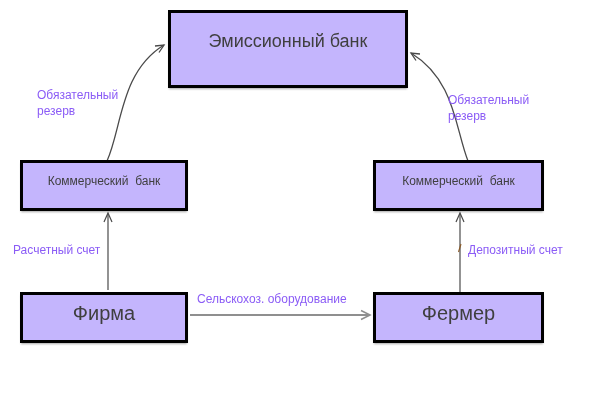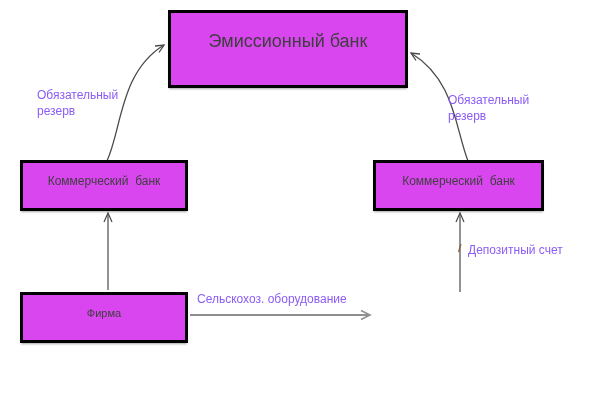--- a/index.html
+++ b/index.html
@@ -18,42 +18,42 @@
   .arrows-layer {
     position: absolute;
     left: 0;
     top: 0;
     width: 600px;
     height: 409px;
   }
   .node {
     position: absolute;
     box-sizing: border-box;
-    background: #d946ef;
+    background: #c4b5fd;
     border: 3px solid #000000;
     display: flex;
     align-items: center;
     justify-content: center;
     box-shadow: 0 2px 2px -1px rgba(0,0,0,0.35);
   }
   .node-label {
     color: #3f3f3f;
     white-space: pre;
     text-align: center;
   }
   .node-emission      { left: 168px; top: 10px;  width: 240px; height: 78px; }
   .node-emission .node-label { font-size: 18px; padding-bottom: 16px; }
   .node-cb-left       { left: 20px;  top: 160px; width: 168px; height: 51px; }
   .node-cb-right      { left: 373px; top: 160px; width: 171px; height: 51px; }
   .node-cb-left .node-label,
   .node-cb-right .node-label { font-size: 12px; padding-bottom: 9px; }
   .node-firm          { left: 20px;  top: 292px; width: 168px; height: 51px; }
   .node-farmer        { left: 373px; top: 292px; width: 171px; height: 51px; }
   .node-firm .node-label,
-  .node-farmer .node-label { font-size: 11px; padding-bottom: 9px; }
+  .node-farmer .node-label { font-size: 20px; padding-bottom: 9px; }
 
   .edge-label {
     position: absolute;
     color: #8b5cf6;
     font-size: 12px;
     line-height: 1.3;
   }
   .edge-label-reserve-left  { left: 37px;  top: 88px;  width: 95px; }
   .edge-label-reserve-right { left: 448px; top: 93px;  width: 95px; }
   .edge-label-settlement    { left: 13px;  top: 243px; white-space: nowrap; }
@@ -94,23 +94,27 @@
   </div>
 
   <div class="node node-cb-right">
     <span class="node-label">Коммерческий  банк</span>
   </div>
 
   <div class="node node-firm">
     <span class="node-label">Фирма</span>
   </div>
 
+  <div class="node node-farmer">
+    <span class="node-label">Фермер</span>
+  </div>
 
   <div class="edge-label edge-label-reserve-left">Обязательный резерв</div>
 
   <div class="edge-label edge-label-reserve-right">Обязательный резерв</div>
 
+  <div class="edge-label edge-label-settlement">Расчетный счет</div>
 
   <div class="edge-label edge-label-equipment">Сельскохоз. оборудование</div>
 
   <div class="edge-label edge-label-deposit">Депозитный счет</div>
 
 </div>
 
 </body></html>

